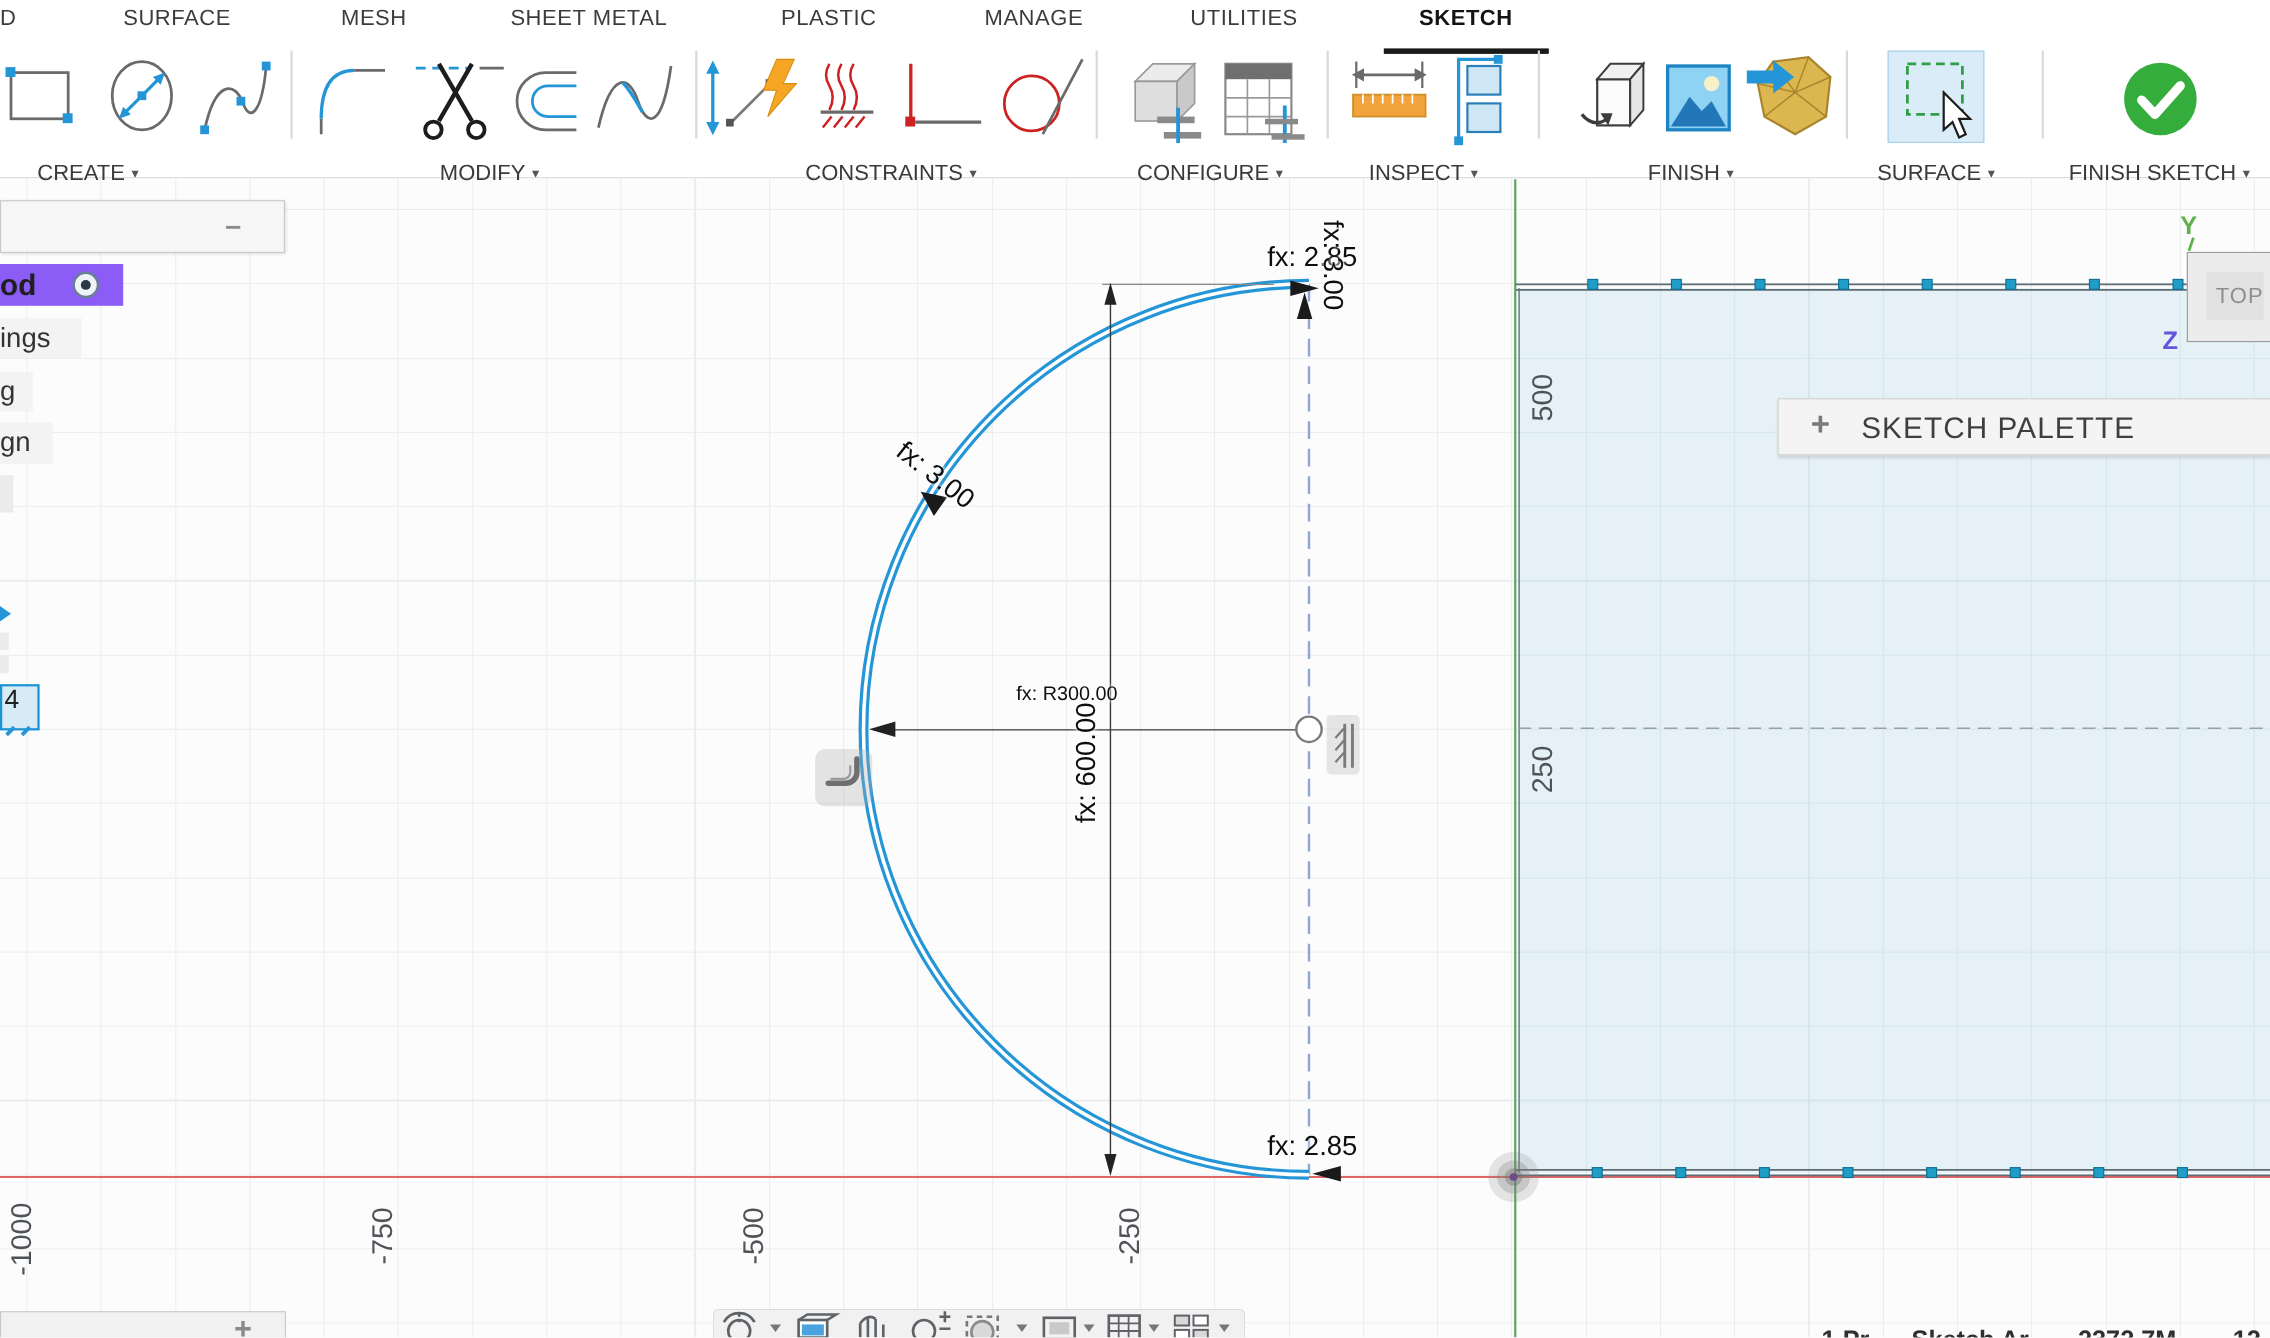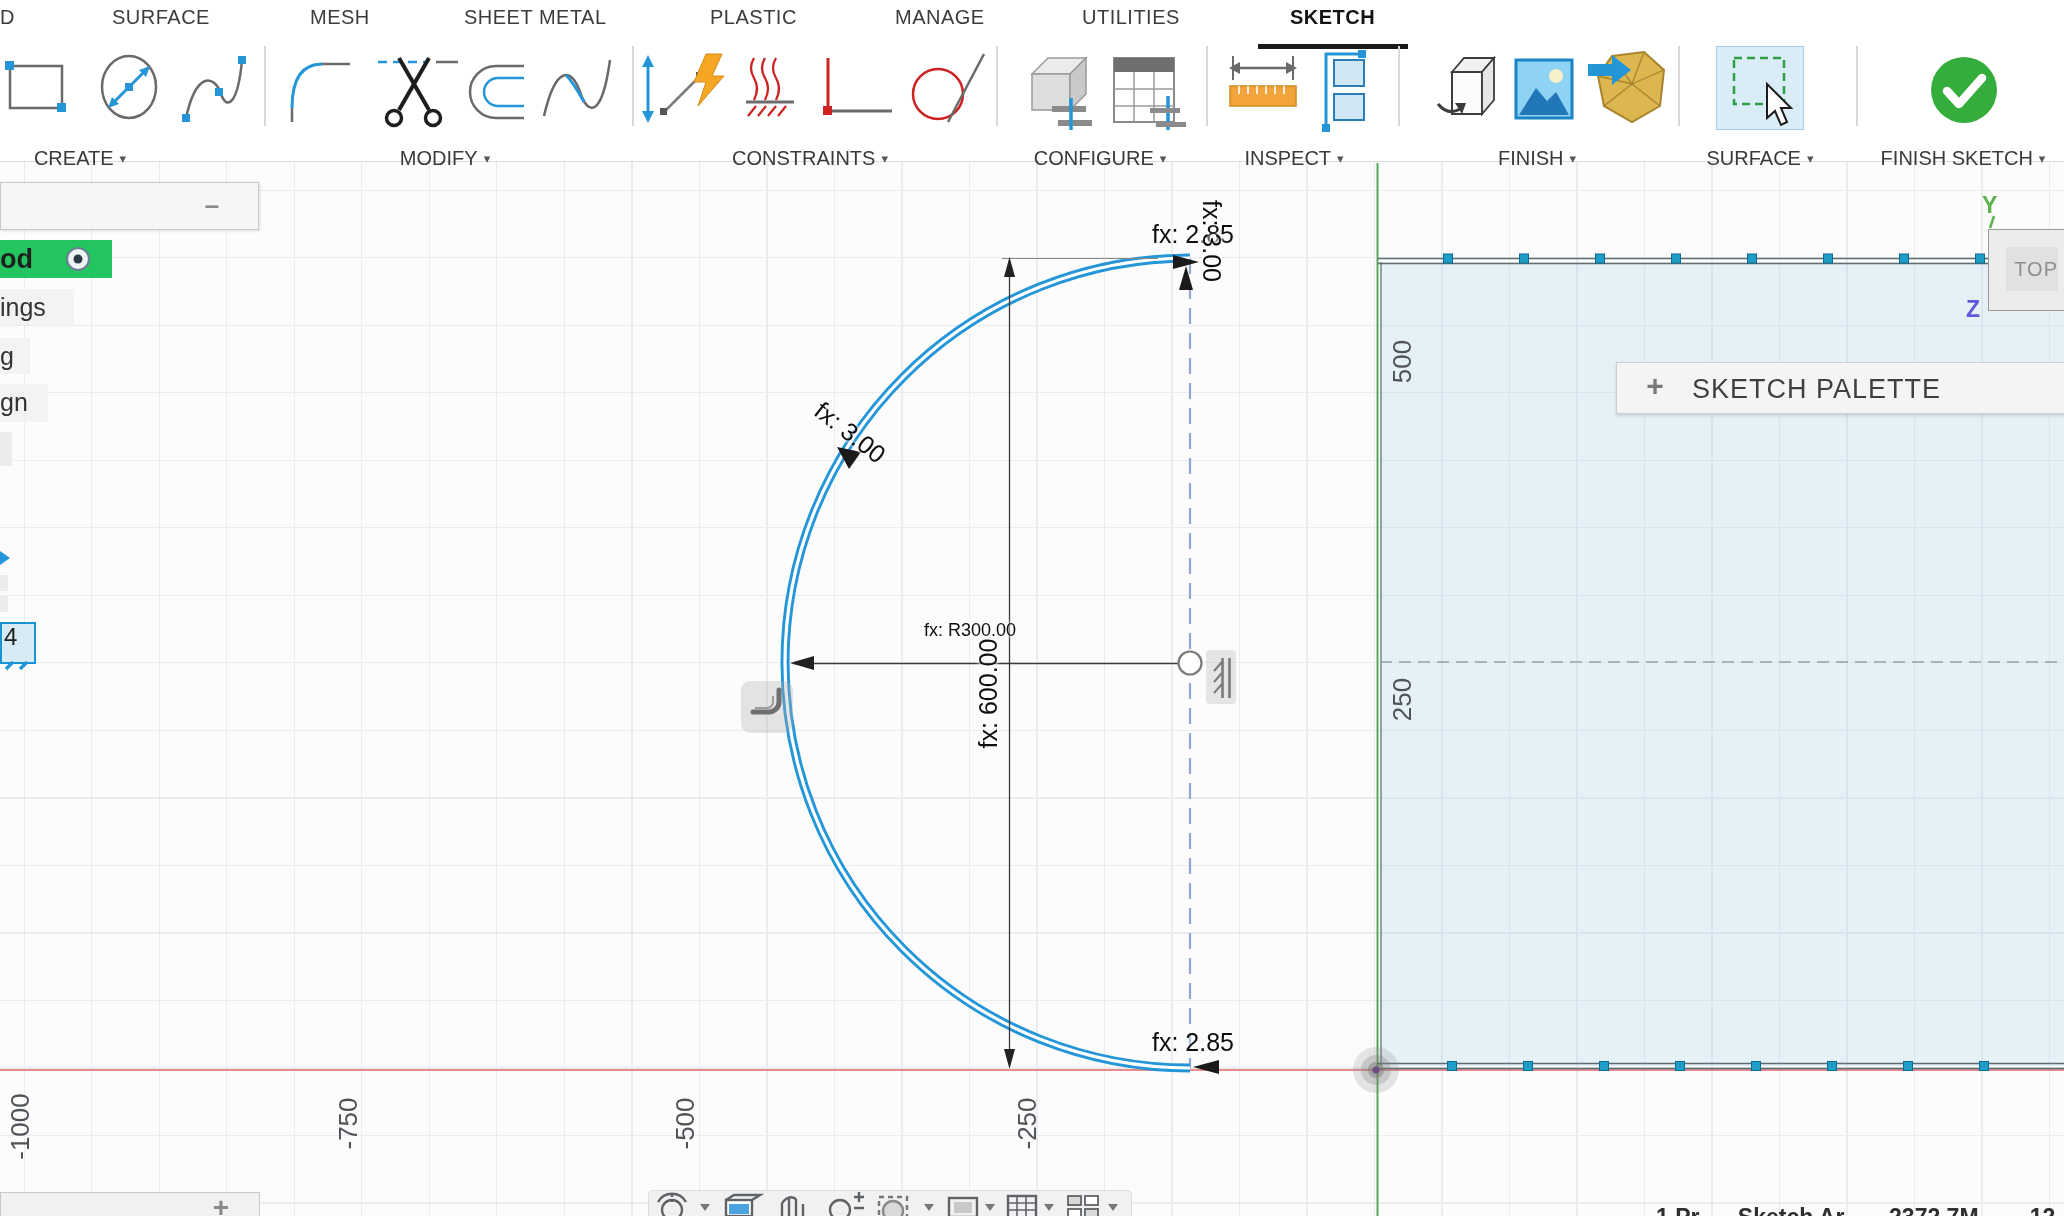--- a/index.html
+++ b/index.html
@@ -19,21 +19,21 @@
   .tab.active{color:#141414;font-weight:bold;}
   #tab-underline{left:1258px;top:44px;width:150px;height:5px;background:#1a1a1a;}
   .grp{top:127px;font-size:20px;color:#3a3a3a;text-align:center;white-space:nowrap;margin-top:20px;}
   .grp .caret{font-size:13px;color:#555;margin-left:6px;vertical-align:2px;}
   #select-btn-bg{left:1716px;top:46px;width:86px;height:82px;background:#d9ecf7;border:1.5px solid #a5cfe8;}
   
   #browser-header{left:0;top:182px;width:257px;height:46px;background:#f6f6f6;border:1px solid #c8c8c8;
       box-shadow:1px 1px 3px rgba(0,0,0,0.12);}
   #browser-collapse{left:198px;top:196px;width:28px;height:20px;color:#8a8a8a;font-size:26px;font-weight:bold;line-height:18px;text-align:center;}
   .brow{background:#f3f3f3;color:#333;font-size:25px;line-height:36px;white-space:nowrap;overflow:hidden;}
-  #brow-doc{left:0;top:240px;width:112px;height:38px;background:#22c55e;color:#1f1f1f;font-weight:bold;font-size:27px;line-height:38px;}
+  #brow-doc{left:0;top:240px;width:112px;height:38px;background:#8b5cf6;color:#1f1f1f;font-weight:bold;font-size:27px;line-height:38px;}
   #brow-1{left:0;top:289px;width:74px;height:36px;}
   #brow-2{left:0;top:338px;width:30px;height:36px;}
   #brow-3{left:0;top:384px;width:48px;height:38px;}
   #brow-4{left:0;top:432px;width:12px;height:34px;}
   .stub{background:#ececec;}
   #sketch-item{left:0;top:622px;width:36px;height:42px;background:#d7ebf7;border:2px solid #1a93d5;
      color:#222;font-size:24px;line-height:26px;padding-left:2px;box-sizing:border-box;}
   #browser-footer{left:0;top:1192px;width:258px;height:24px;background:#f1f1f1;border:1px solid #c8c8c8;}
   #browser-add{left:206px;top:1196px;width:30px;height:20px;color:#8a8a8a;font-size:28px;font-weight:bold;line-height:24px;text-align:center;}
   

